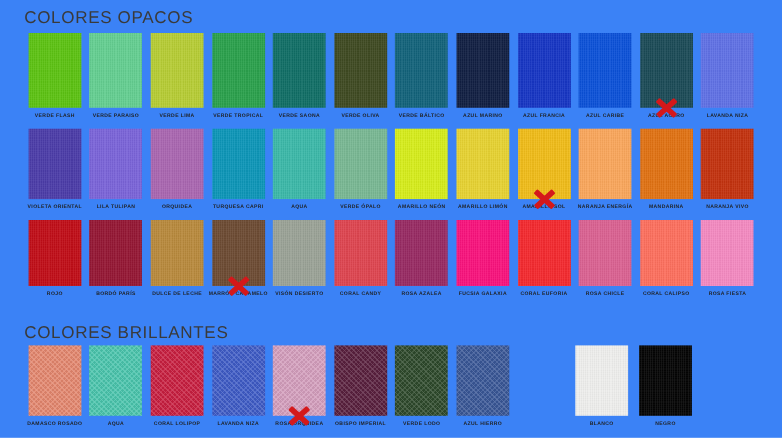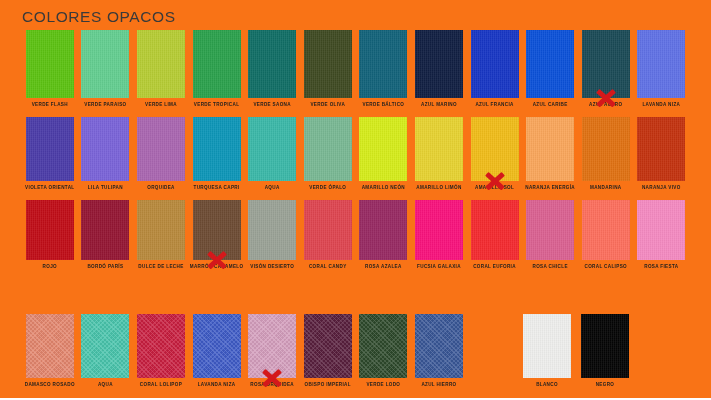--- a/index.html
+++ b/index.html
@@ -13,21 +13,21 @@
   body {
     background: #ffffff;
     font-family: "Liberation Sans", sans-serif;
     position: relative;
   }
 
   .page {
     position: relative;
     width: 711px;
     height: 398px;
-    background: #f97316;
+    background: #3b82f6;
   }
 
   
   .section-title {
     position: absolute;
     font-family: "Liberation Sans", sans-serif;
     font-size: 15.5px;
     font-weight: 400;
     letter-spacing: 0.6px;
     color: #3a3a3a;
@@ -449,20 +449,21 @@
       <div class="cell">
         <div class="chip">
           <div class="chip-inner" style="background: rgb(244, 138, 193);">
             <div class="tex"></div>
           </div>
         </div>
         <div class="label">ROSA FIESTA</div>
       </div>
     </div>
 
+  <div class="section-title" id="title-brill">COLORES BRILLANTES</div>
 
   <div class="grid" id="row-brill">
       <div class="cell">
         <div class="chip">
           <div class="chip-inner" style="background: rgb(227, 134, 109);">
             <div class="tex sparkle"></div>
           </div>
         </div>
         <div class="label">DAMASCO ROSADO</div>
       </div>

